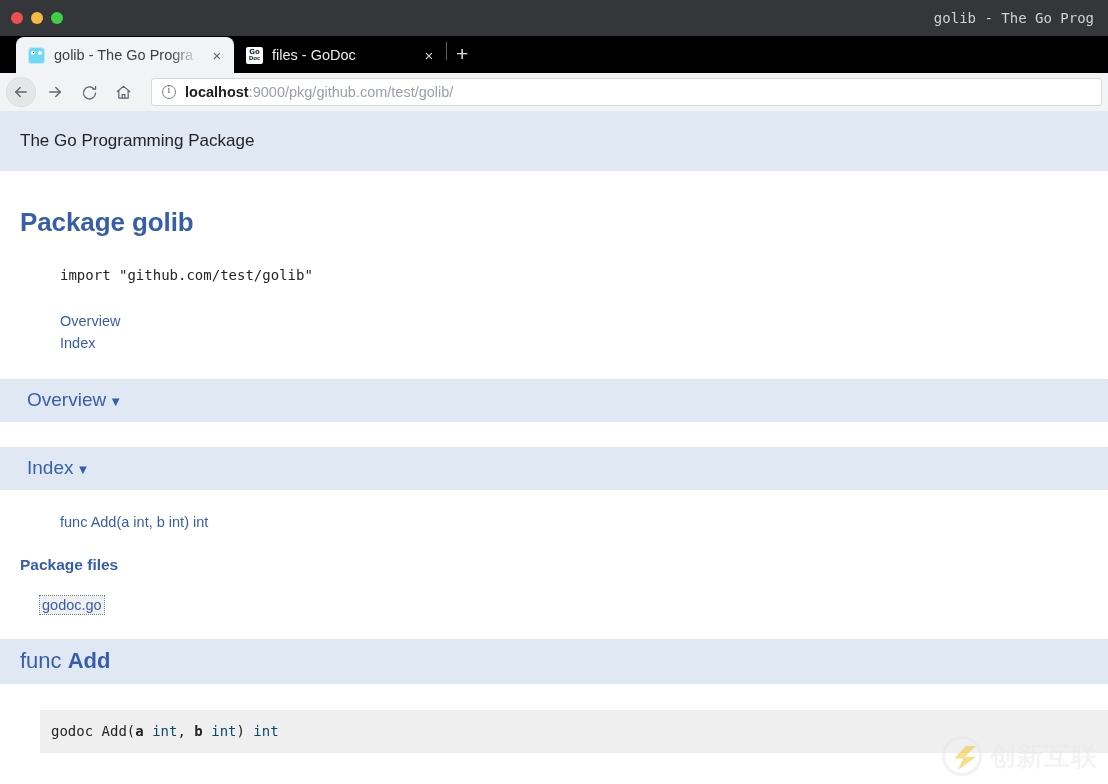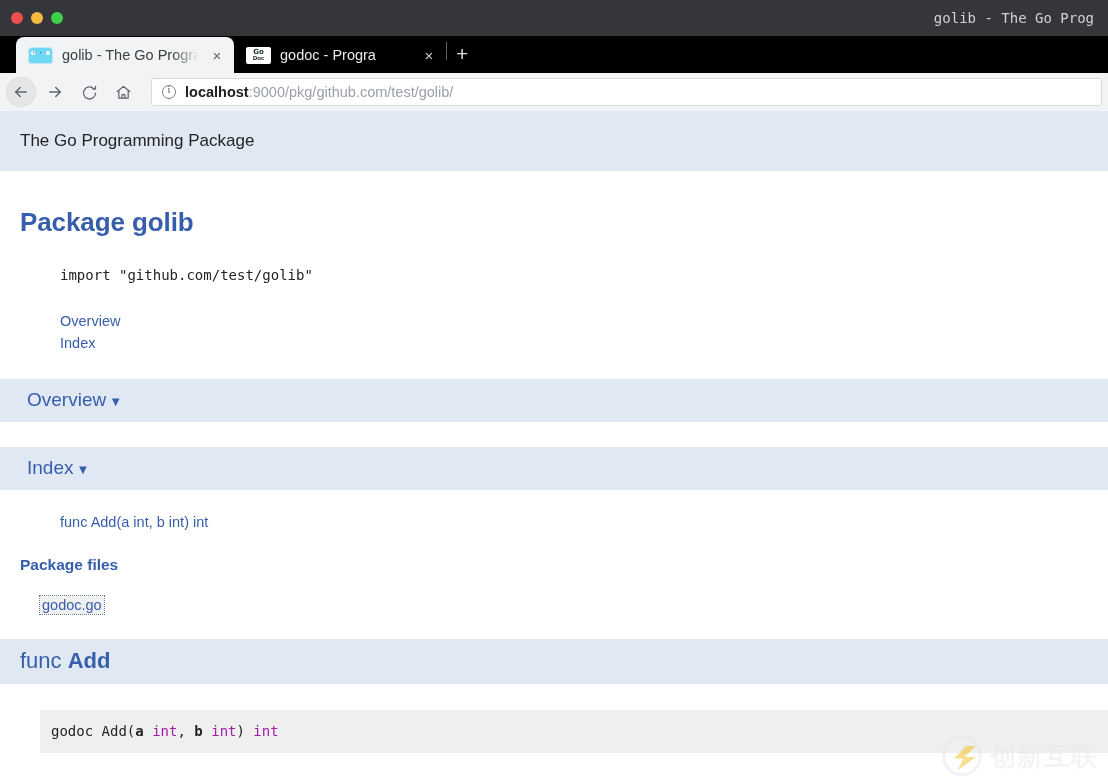--- a/index.html
+++ b/index.html
@@ -96,21 +96,21 @@
   .tab-close {
     font-size: 15px;
     line-height: 1;
     width: 16px; text-align: center;
     flex: none;
   }
   .tab.active .tab-close { color: #5f6368; }
   .tab.inactive .tab-close { color: #cfd1d4; }
 
   
-  .fav { width: 25px; height: 17px; flex: none; position: relative; }
+  .fav { width: 17px; height: 17px; flex: none; position: relative; }
   .fav-gopher {
     background: #6fd8f5;
     border-radius: 4px 4px 3px 3px;
     border: 1px solid #bfe9f7;
   }
   .fav-gopher::before, .fav-gopher::after {
     content: ""; position: absolute; top: 3px;
     width: 4px; height: 4px; border-radius: 50%;
     background: #fff;
   }
@@ -317,21 +317,21 @@
 
   pre.funcsig {
     margin: 26px 0 0 20px;
     background: #efefef;
     padding: 13px 0 14px 11px;
     width: 1240px;
     font-family: "DejaVu Sans Mono", monospace;
     font-size: 14px;
     color: #222426;
   }
-  pre.funcsig .ty { color: #a21caf; }
+  pre.funcsig .ty { color: #0c4a6e; }
   pre.funcsig .pm { font-weight: bold; }
 
   
   #watermark {
     position: absolute;
     right: 10px; bottom: 8px;
     display: flex;
     align-items: center;
     gap: 8px;
     opacity: .5;
@@ -387,21 +387,21 @@
         </span>
       <span class="tab-title">golib - The Go Progra</span>
       <span class="tab-close">×</span>
     </div>
 
     <div class="tab inactive">
       <span class="fav fav-godoc">
         <span class="g1">Go</span>
           <span class="g2">Doc</span>
       </span>
-      <span class="tab-title">godoc - Progra</span>
+      <span class="tab-title">files - GoDoc</span>
       <span class="tab-close">×</span>
     </div>
 
     <div class="newtab">+</div>
   </div>
 
   <div id="toolbar">
 
     <div class="navbtn pressed">
       <span>

